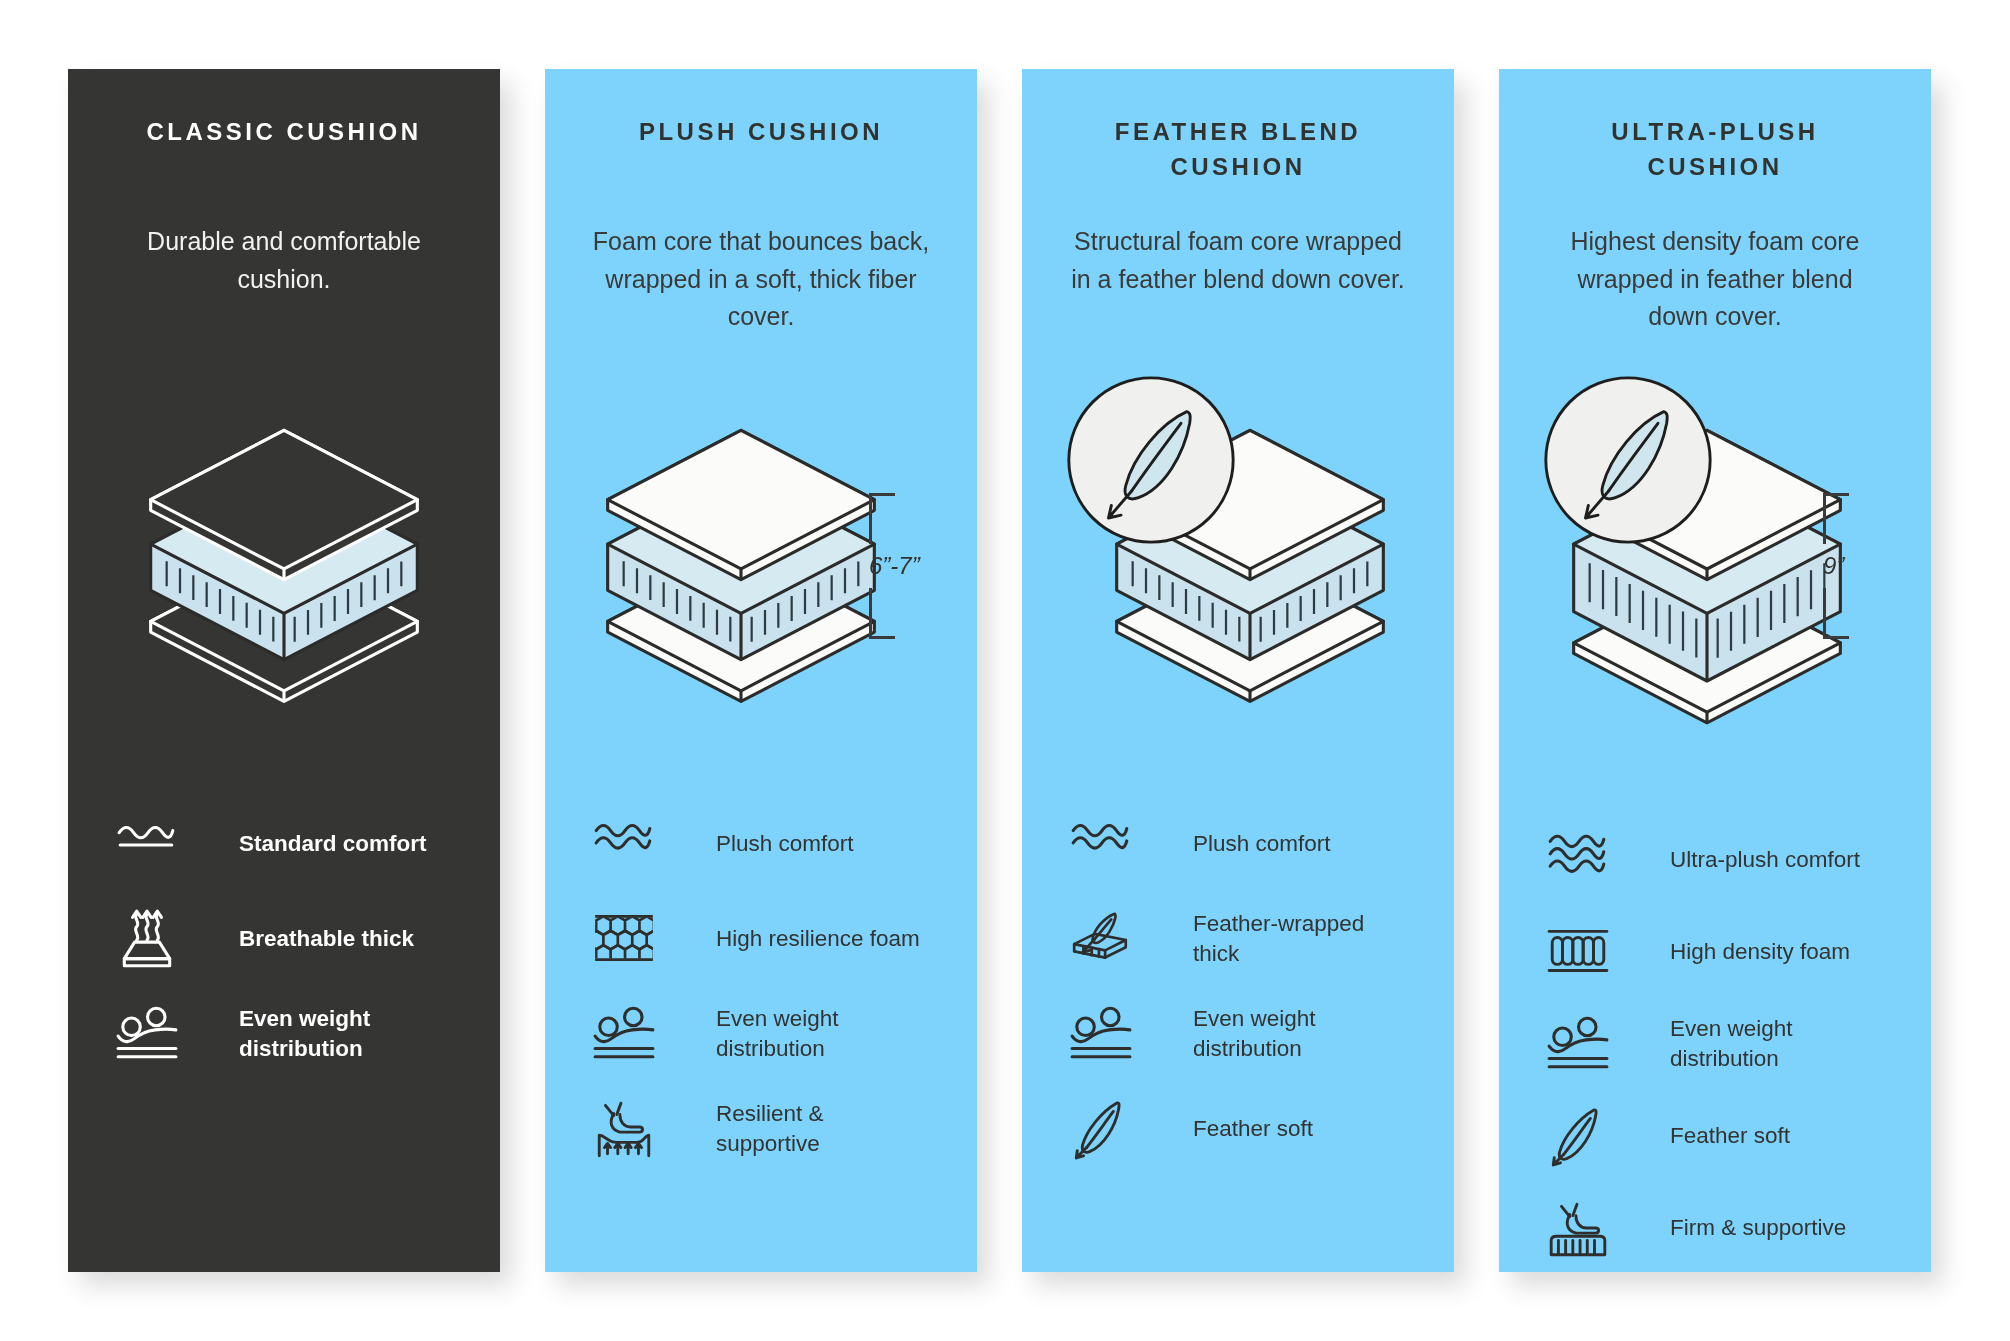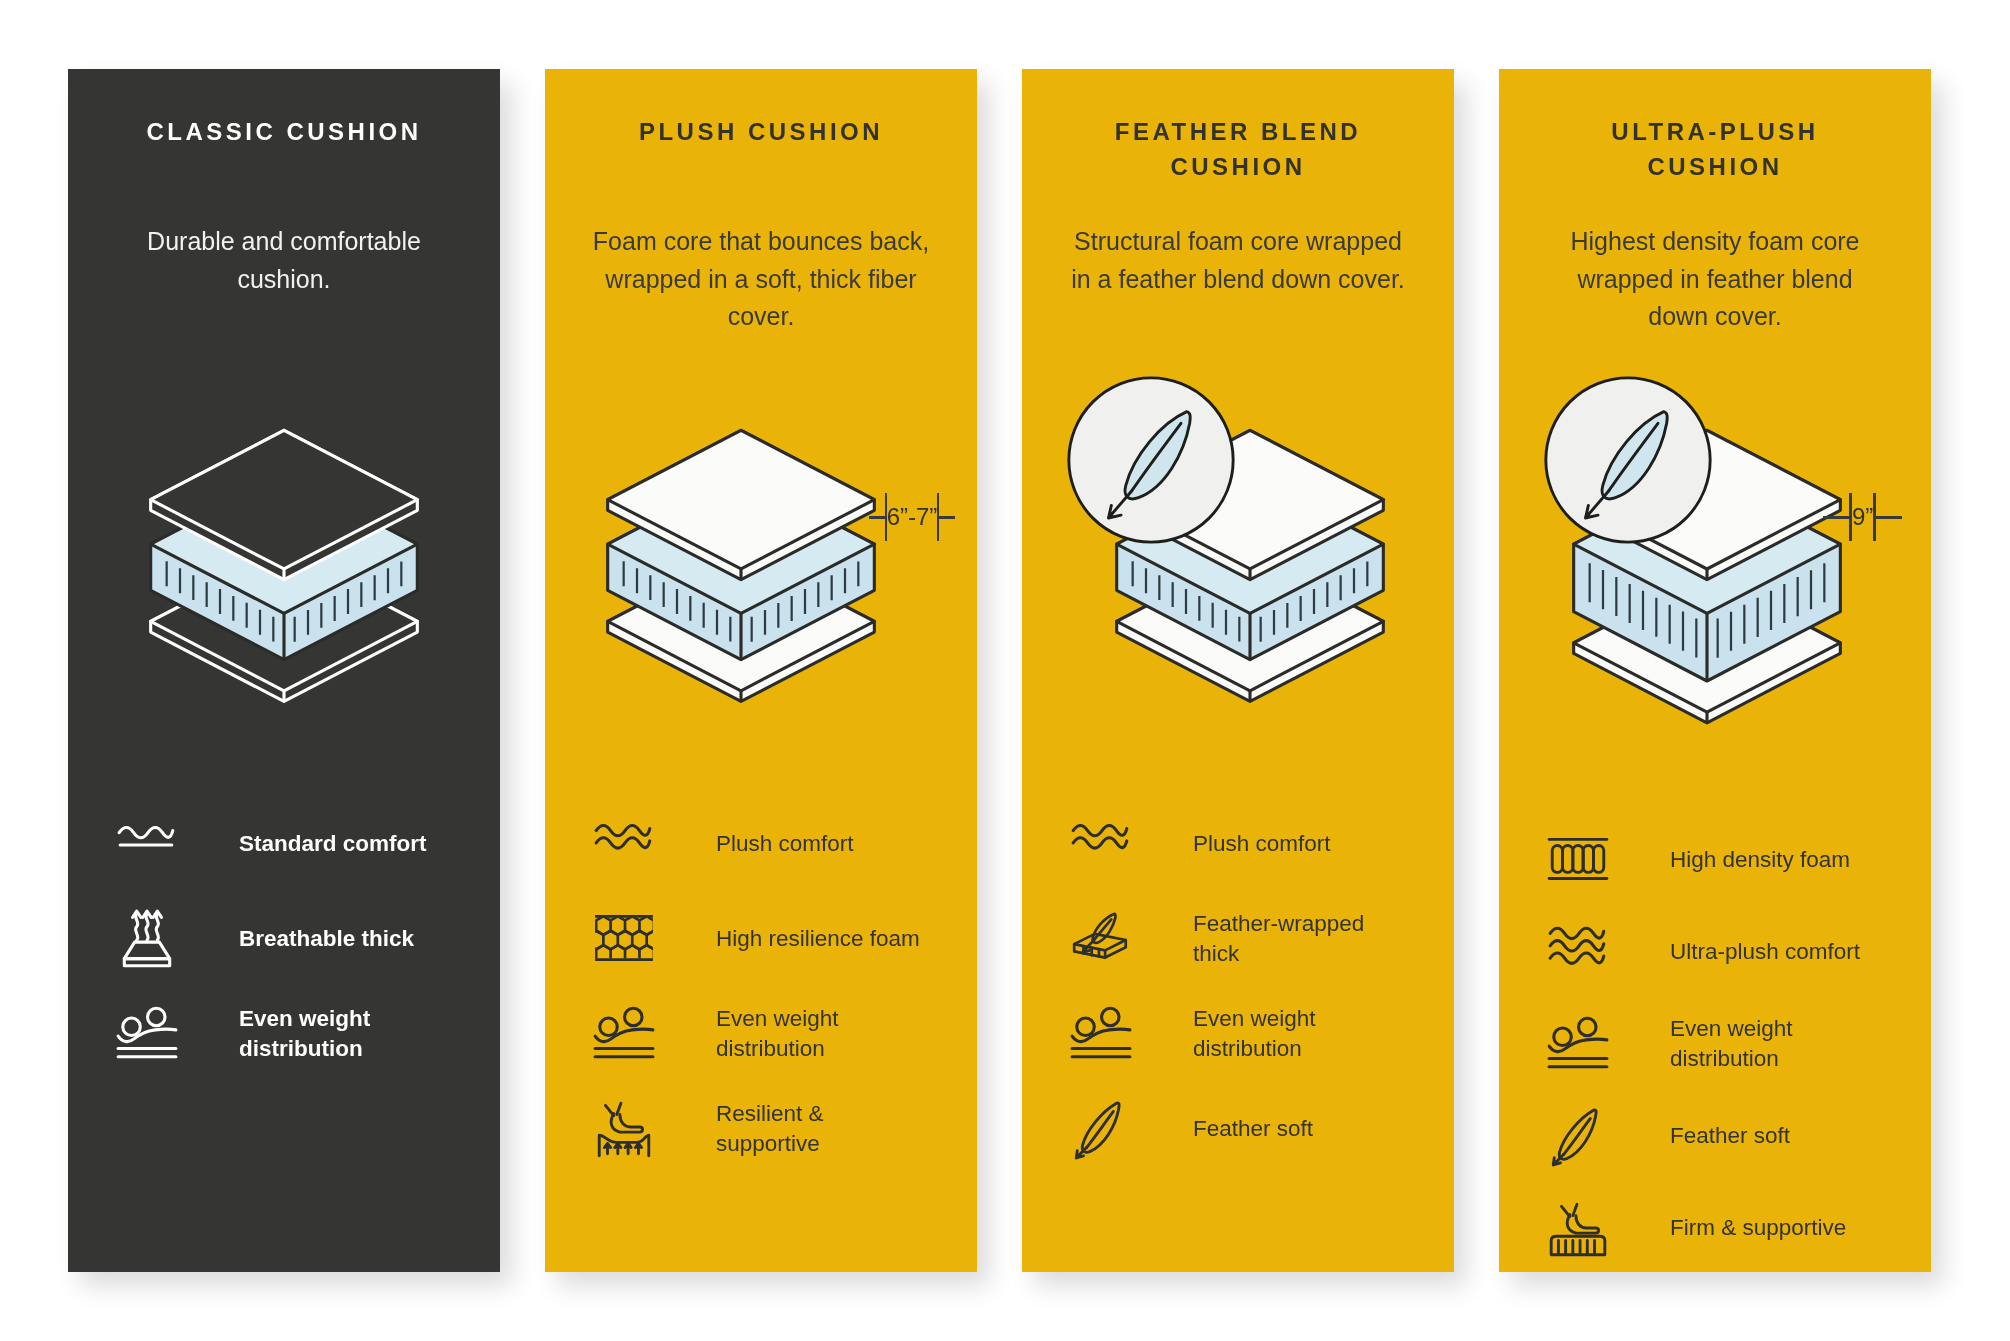--- a/index.html
+++ b/index.html
@@ -14,21 +14,21 @@
     height:1341px;
     background:#ffffff;
     display:flex;
     gap:45px;
     padding:69px 0 0 68px;
     box-sizing:border-box;
   }
   .panel{
     width:432px;
     height:1203px;
-    background:#eab308;
+    background:#7dd3fc;
     box-shadow:12px 14px 24px rgba(0,0,0,0.14);
     box-sizing:border-box;
     padding-top:46px;
     flex:0 0 auto;
   }
   .panel--dark{
     background:#353533;
     color:#ffffff;
   }
   .panel-title{
@@ -69,22 +69,22 @@
     top:-18px;
     width:174px;
     height:174px;
   }
   .measure{
     position:absolute;
     right:22px;
     top:102px;
     width:86px;
     display:flex;
-    flex-direction:row;
-    align-items:center;
+    flex-direction:column;
+    font-style:italic;
   }
   .measure .cap{width:26px;height:3px;background:#3a3a3a;}
   .measure .mline{width:3px;height:48px;background:#3a3a3a;}
   .measure .mlabel{
     font-size:24px;
     color:#333331;
     line-height:44px;
     white-space:nowrap;
   }
   .features{
@@ -389,45 +389,45 @@
         <span class="cap"></span>
         <span class="mline"></span>
         <span class="mlabel">9”</span>
         <span class="mline"></span>
         <span class="cap"></span>
       </div>
     </div>
     <ul class="features" style="margin-top:16px;">
       <li class="feature" style="margin-bottom:26px;">
         <span class="ficon">
+          <svg viewBox="0 0 64 64" fill="none" stroke="currentColor" stroke-width="3" stroke-linecap="round">
+            <path d="M5,14 q7,-10 14,0 t14,0 t14,0 t10,-2"></path>
+            <path d="M5,26 q7,-10 14,0 t14,0 t14,0 t10,-2"></path>
+            <path d="M5,38 q7,-10 14,0 t14,0 t14,0 t10,-2"></path>
+          </svg>
+        </span>
+        <span class="flabel">Ultra-plush comfort</span>
+      </li>
+      <li class="feature" style="margin-bottom:26px;">
+        <span class="ficon">
           <svg viewBox="0 0 64 64" fill="none" stroke="currentColor" stroke-width="2.8" stroke-linecap="round">
             <path d="M4,12 H60"></path>
             <rect x="7" y="18" width="10" height="26" rx="5"></rect>
             <rect x="17" y="18" width="10" height="26" rx="5"></rect>
             <rect x="27" y="18" width="10" height="26" rx="5"></rect>
             <rect x="37" y="18" width="10" height="26" rx="5"></rect>
             <rect x="47" y="18" width="10" height="26" rx="5"></rect>
             <path d="M4,50 H60"></path>
           </svg>
         </span>
         <span class="flabel">High density foam</span>
       </li>
       <li class="feature" style="margin-bottom:26px;">
         <span class="ficon">
           <svg viewBox="0 0 64 64" fill="none" stroke="currentColor" stroke-width="3" stroke-linecap="round">
-            <path d="M5,14 q7,-10 14,0 t14,0 t14,0 t10,-2"></path>
-            <path d="M5,26 q7,-10 14,0 t14,0 t14,0 t10,-2"></path>
-            <path d="M5,38 q7,-10 14,0 t14,0 t14,0 t10,-2"></path>
-          </svg>
-        </span>
-        <span class="flabel">Ultra-plush comfort</span>
-      </li>
-      <li class="feature" style="margin-bottom:26px;">
-        <span class="ficon">
-          <svg viewBox="0 0 64 64" fill="none" stroke="currentColor" stroke-width="3" stroke-linecap="round">
             <circle cx="17" cy="25" r="8.5"></circle>
             <circle cx="41" cy="15.5" r="8.5"></circle>
             <path d="M4,34 C8,40 14,41 19,37 C25,32 32,29 40,28 C48,27 54,27 60,28"></path>
             <path d="M4,46 H60"></path>
             <path d="M4,54 H60"></path>
           </svg>
         </span>
         <span class="flabel">Even weight distribution</span>
       </li>
       <li class="feature" style="margin-bottom:26px;">

